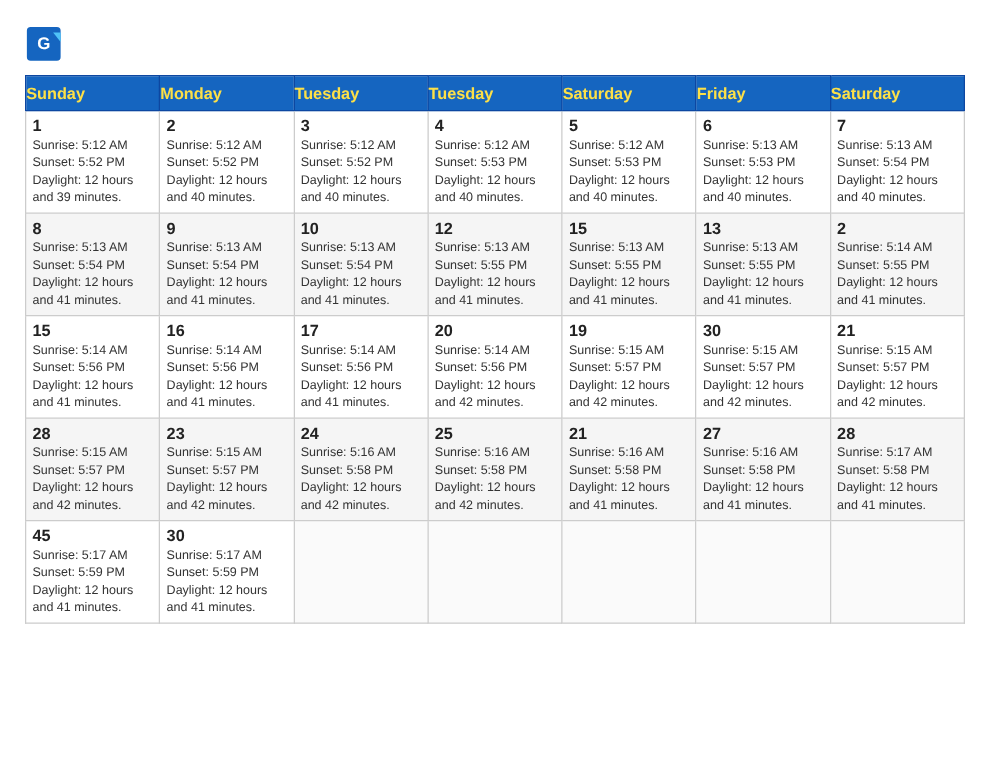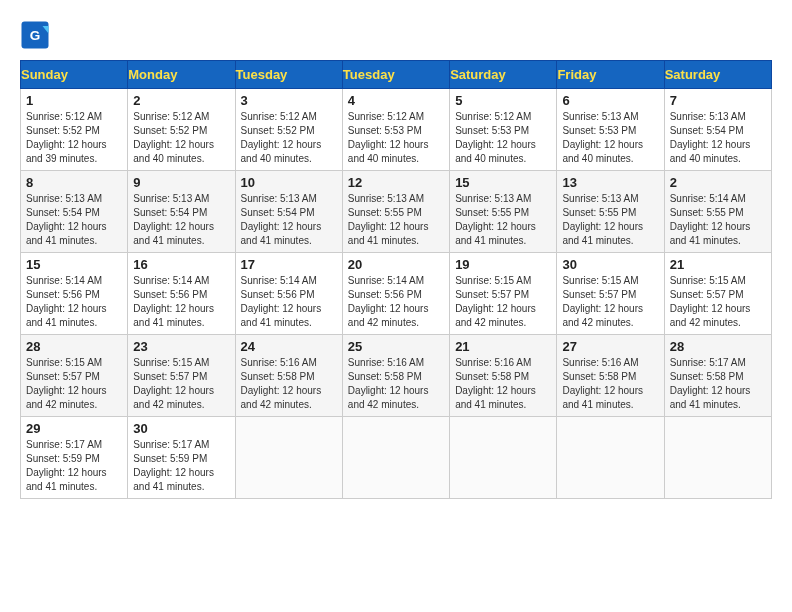--- a/index.html
+++ b/index.html
@@ -236,21 +236,21 @@
           <div class="day-num">27</div>
           <div class="day-info">Sunrise: 5:16 AM<br>Sunset: 5:58 PM<br>Daylight: 12 hours and 41 minutes.</div>
         </td>
         <td>
           <div class="day-num">28</div>
           <div class="day-info">Sunrise: 5:17 AM<br>Sunset: 5:58 PM<br>Daylight: 12 hours and 41 minutes.</div>
         </td>
       </tr>
       <tr>
         <td>
-          <div class="day-num">29</div>
+          <div class="day-num">45</div>
           <div class="day-info">Sunrise: 5:17 AM<br>Sunset: 5:59 PM<br>Daylight: 12 hours and 41 minutes.</div>
         </td>
         <td>
           <div class="day-num">30</div>
           <div class="day-info">Sunrise: 5:17 AM<br>Sunset: 5:59 PM<br>Daylight: 12 hours and 41 minutes.</div>
         </td>
         <td class="empty-cell"></td>
         <td class="empty-cell"></td>
         <td class="empty-cell"></td>
         <td class="empty-cell"></td>

